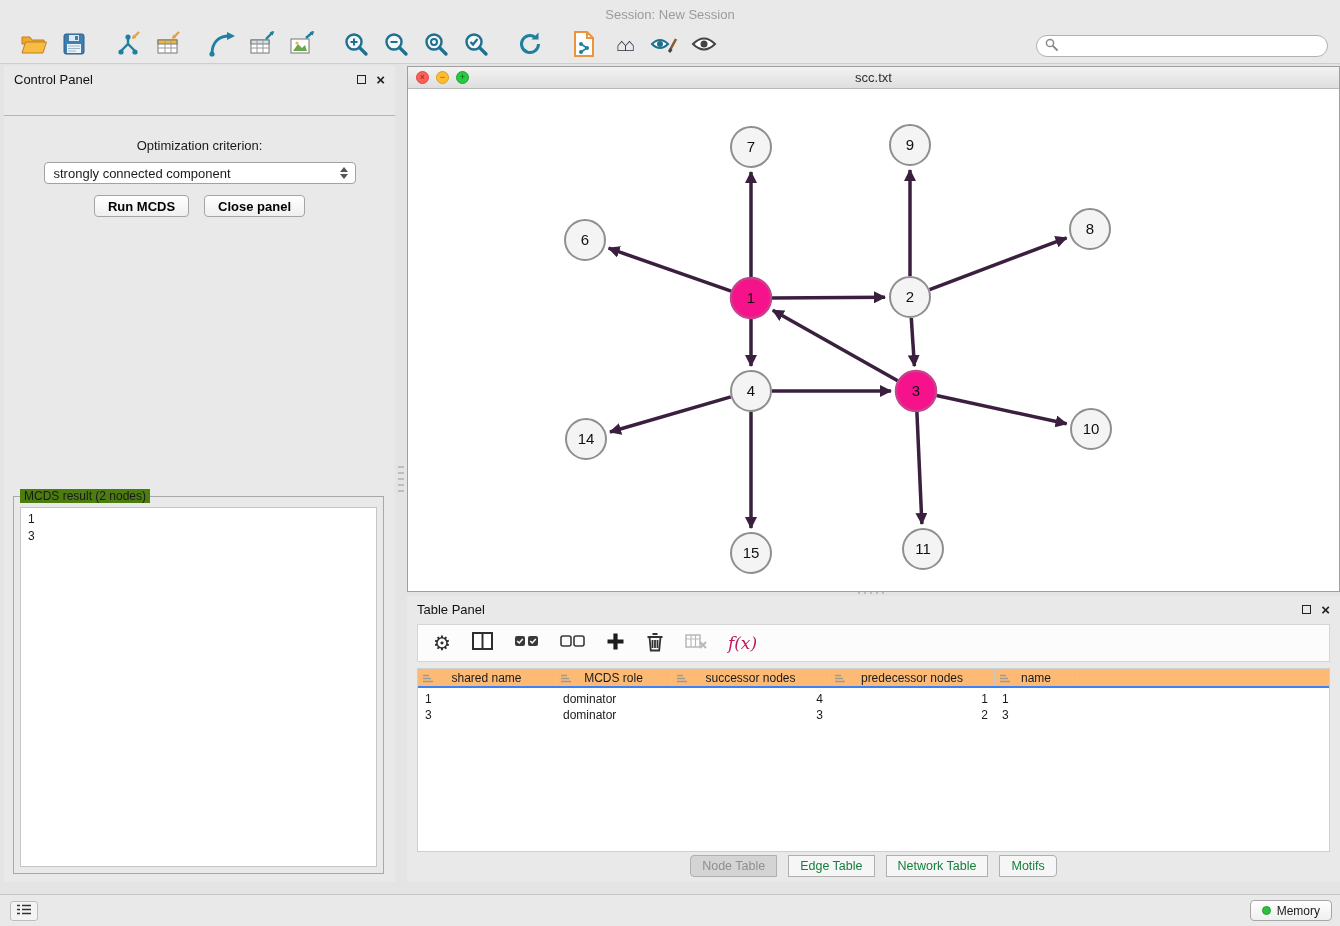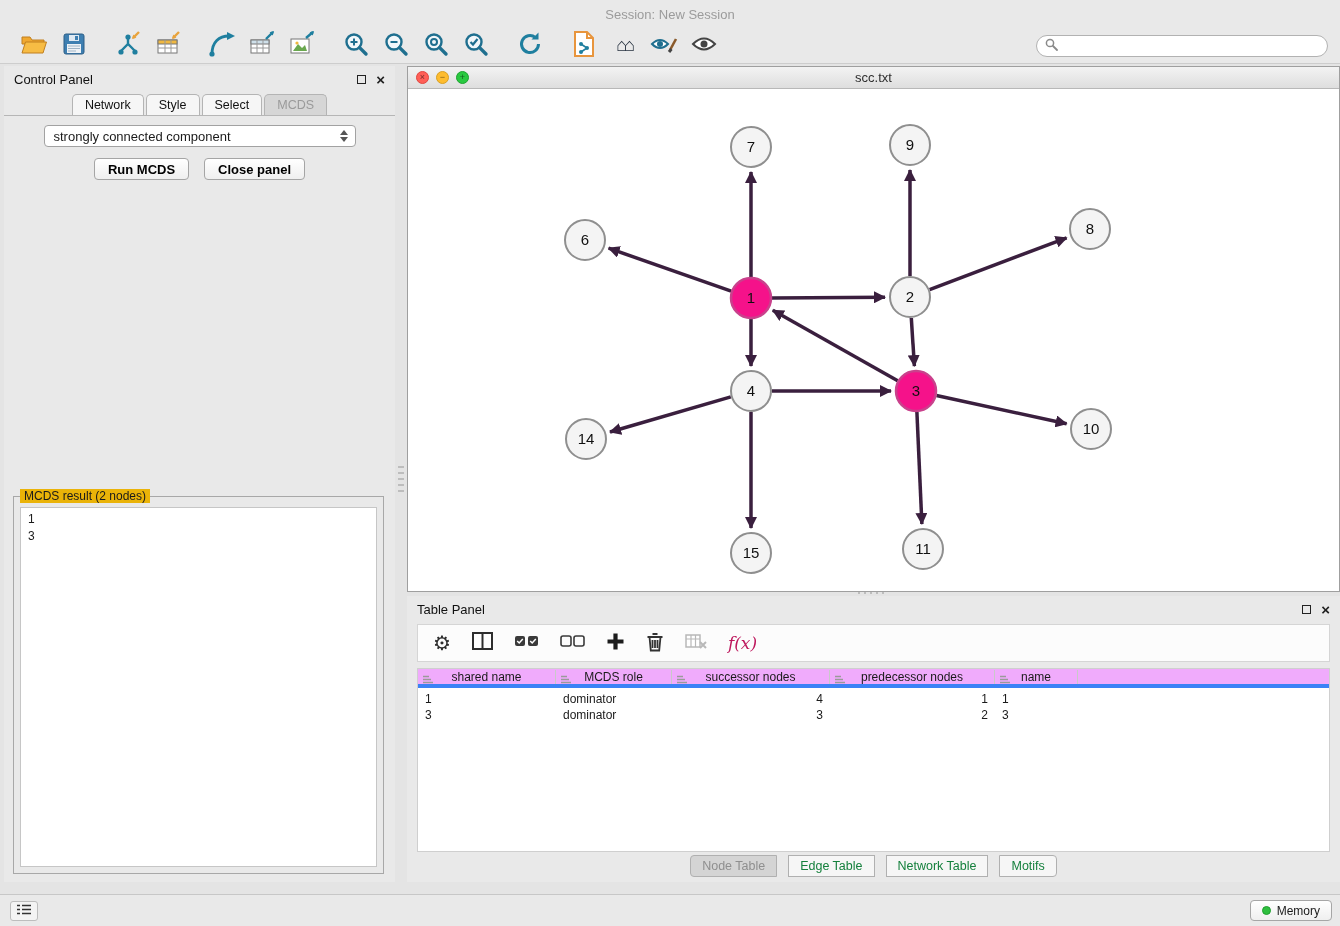--- a/index.html
+++ b/index.html
@@ -35,21 +35,21 @@
   .opt-label{margin-top:22px;text-align:center;font-size:13px;}
   .criterion-select{margin:9px auto 0 auto;width:312px;height:22px;background:#fff;border:1px solid #a2a2a2;
     border-radius:4px;display:flex;align-items:center;padding:0 4px 0 9px;font-size:13px;}
   .select-arrows{margin-left:auto;display:flex;flex-direction:column;gap:2px;align-items:center;width:14px;}
   .tri-up{width:0;height:0;border-left:4px solid transparent;border-right:4px solid transparent;border-bottom:5px solid #555;}
   .tri-down{width:0;height:0;border-left:4px solid transparent;border-right:4px solid transparent;border-top:5px solid #555;}
   .cp-buttons{margin-top:11px;display:flex;justify-content:center;gap:15px;}
   .btn{height:22px;padding:0 13px;background:linear-gradient(#ffffff,#efefef);border:1px solid #a5a5a5;
     border-radius:4px;font-size:13px;display:flex;align-items:center;font-family:inherit;font-weight:bold;}
   .result-group{position:absolute;left:9px;right:11px;top:380px;bottom:8px;border:1px solid #a8a8a8;}
-  .result-legend{position:absolute;top:-8px;left:6px;background:#eab308;padding:0 4px;font-size:12px;}
+  .result-legend{position:absolute;top:-8px;left:6px;background:#4d7c0f;padding:0 4px;font-size:12px;}
   .result-inner{position:absolute;left:6px;right:6px;top:10px;bottom:6px;background:#fff;
     border:1px solid #c6c6c6;font-size:12px;line-height:17px;padding:3px 7px;white-space:pre;overflow:hidden;}
   
   .v-grip{position:absolute;left:398px;top:466px;width:6px;height:26px;
     background:repeating-linear-gradient(#bdbdbd 0 2px, transparent 2px 6px);}
   .h-grip{position:absolute;left:858px;top:589px;width:26px;height:5px;
     background:repeating-linear-gradient(90deg,#bdbdbd 0 2px, transparent 2px 6px);}
   
   .net-window{position:absolute;left:407px;top:66px;width:933px;height:526px;border:1px solid #9f9f9f;background:#fff;}
   .net-titlebar{height:22px;background:linear-gradient(#f3f3f3,#dedede);border-bottom:1px solid #b8b8b8;
@@ -62,21 +62,21 @@
   .light.green{background:#29c940;border:1px solid #1da32f;}
   .net-canvas{position:absolute;left:0;top:22px;right:0;bottom:0;background:#fff;}
   .net-canvas svg text{font-family:"Liberation Sans",sans-serif;}
   
   .table-panel{position:absolute;left:407px;top:596px;width:933px;height:286px;background:#e9e9e9;}
   .tp-toolbar{position:absolute;left:10px;right:10px;top:28px;height:38px;background:#fcfcfc;
     border:1px solid #d5d5d5;display:flex;align-items:center;gap:21px;padding:0 15px;}
   .gear-glyph{font-size:20px;color:#2e2e2e;line-height:1;}
   .fx-label{font-family:"DejaVu Serif",serif;font-style:italic;font-size:17px;color:#be185d;}
   .tp-table{position:absolute;left:10px;right:10px;top:72px;bottom:30px;background:#fff;border:1px solid #cfcfcf;overflow:hidden;}
-  .tbl-head{display:flex;background:#f0abfc;border-bottom:4px solid #3b82f6;height:19px;align-items:flex-end;}
+  .tbl-head{display:flex;background:#fdba74;border-bottom:2px solid #3b82f6;height:19px;}
   .tbl-hcell{position:relative;border-right:1px solid #c9c9c9;font-size:12px;display:flex;
     align-items:center;justify-content:center;color:#1a1a1a;}
   .tbl-hcell .sort-icon{position:absolute;left:4px;top:4px;}
   .tbl-row{display:flex;height:16px;font-size:12px;align-items:center;}
   .tbl-row:first-child{margin-top:3px;}
   .tbl-cell{padding:0 7px;}
   .tp-tabs{position:absolute;left:0;right:0;bottom:5px;display:flex;justify-content:center;gap:12px;}
   .tp-tab{border:1px solid #b0b0b0;background:#f6f6f6;padding:3px 11px;font-size:12.5px;margin-left:-1px;color:#15803d;}
   .tp-tab:first-child{border-radius:4px 0 0 4px;margin-left:0;}
   .tp-tab:last-child{border-radius:0 4px 4px 0;}
@@ -235,27 +235,22 @@
   </div>
 
   <div class="control-panel">
     <div class="panel-header">
       <span>Control Panel</span>
       <span class="panel-header-icons">
         <span class="float-square"></span>
         <span class="panel-x">×</span>
       </span>
     </div>
-    <div class="cp-tabs">
-        <div class="cp-tab">Network</div>
-        <div class="cp-tab">Style</div>
-        <div class="cp-tab">Select</div>
-        <div class="cp-tab active">MCDS</div>
-      </div>
     <div class="cp-body">
+      <div class="opt-label">Optimization criterion:</div>
       <div class="criterion-select">
         <span>strongly connected component</span>
         <span class="select-arrows">
             <span class="tri-up"></span>
             <span class="tri-down"></span>
           </span>
       </div>
       <div class="cp-buttons">
         <button class="btn">Run MCDS</button>
         <button class="btn">Close panel</button>

